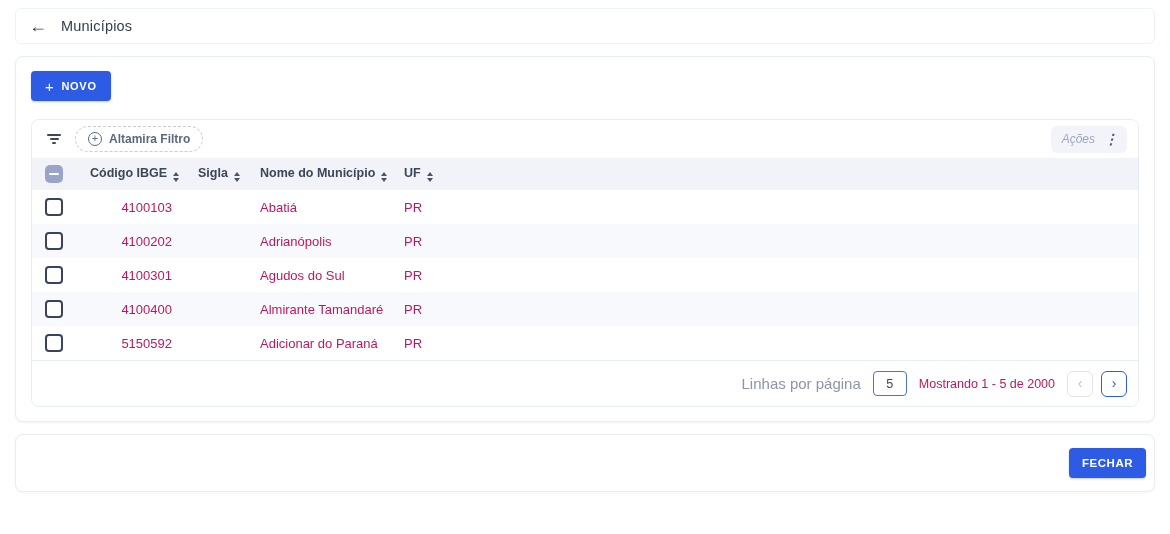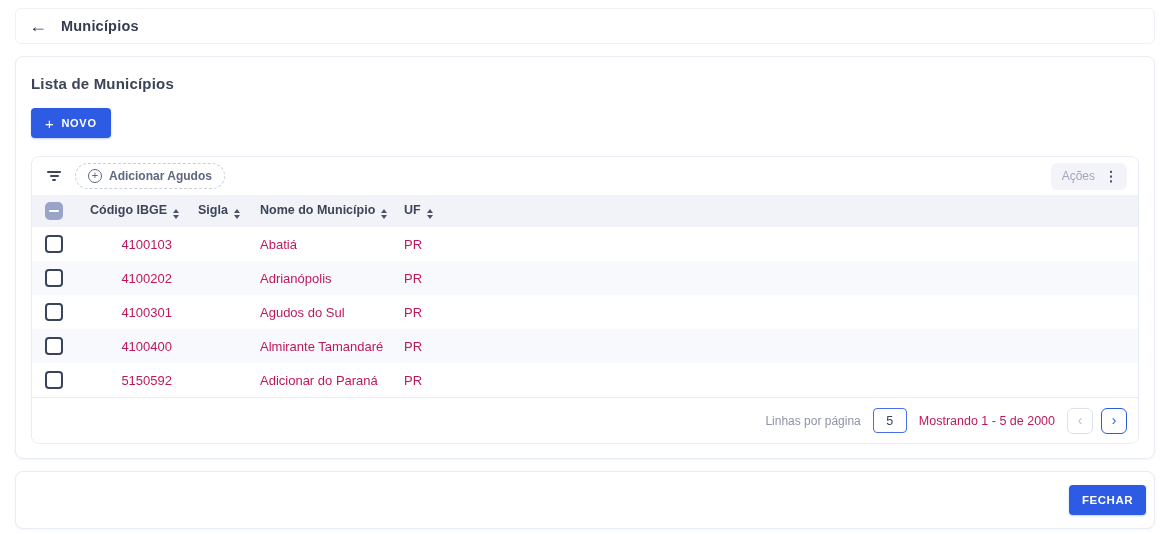--- a/index.html
+++ b/index.html
@@ -20,21 +20,21 @@
     gap: 14px;
   }
   .back-arrow {
     font-size: 18px;
     color: #333d4f;
     cursor: pointer;
     line-height: 1;
   }
   .topbar-title {
     font-size: 14.5px;
-    font-weight: 700;
+    font-weight: 400;
     color: #333d4f;
     letter-spacing: .2px;
   }
 
   
   .card {
     margin: 12px 15px 0;
     background: #fff;
     border: 1px solid #e8ecf3;
     border-radius: 8px;
@@ -126,20 +126,21 @@
     gap: 9px;
     height: 27px;
     padding: 0 9px 0 11px;
     background: #f2f4f9;
     border: none;
     border-radius: 6px;
     color: #a0a7ba;
     font-family: "Liberation Sans", sans-serif;
     font-size: 12px;
     cursor: pointer;
+    font-style: italic;
   }
   .kebab { color: #535c71; font-size: 14px; font-weight: 700; letter-spacing: 0; line-height: 1; }
 
   
   table { width: 100%; border-collapse: collapse; table-layout: fixed; }
   thead tr { background: #f1f3f8; height: 32px; }
   th {
     text-align: left;
     font-size: 12.5px;
     font-weight: 700;
@@ -202,21 +203,21 @@
   .pagination {
     border-top: 1px solid #e8ecf3;
     height: 46px;
     display: flex;
     align-items: center;
     justify-content: flex-end;
     gap: 12px;
     padding-right: 11px;
     background: #fff;
   }
-  .pg-label { font-size: 12px; color: #8d94a8; }
+  .pg-label { font-size: 15px; color: #8d94a8; }
   .pg-input {
     width: 34px; height: 25px;
     border: 1px solid #4c6fe8;
     border-radius: 4px;
     text-align: center;
     font-family: "Liberation Sans", sans-serif;
     font-size: 12.5px;
     color: #3c4657;
     outline: none;
   }
@@ -256,41 +257,40 @@
 </head>
 <body>
 
 <div class="topbar">
   <span class="back-arrow">←</span>
   <span class="topbar-title">Municípios</span>
 </div>
 
 <div class="card main-card">
 
-  <div class="card-title">Lista de Municípios</div>
 
   <div class="novo-row">
     <button class="btn-primary">
       <span class="plus">+</span>
       <span>NOVO</span>
     </button>
   </div>
 
   <div class="table-wrap">
 
     <div class="filter-row">
       <div class="filter-left">
         <span class="filter-icon">
             <i></i>
             <i></i>
             <i></i>
           </span>
         <button class="add-filter-chip">
           <span class="circle-plus">+</span>
-          <span>Adicionar Agudos</span>
+          <span>Altamira Filtro</span>
         </button>
       </div>
       <button class="actions-btn">
         <span>Ações</span>
         <span class="kebab">⋮</span>
       </button>
     </div>
 
     <table>
       <colgroup>

